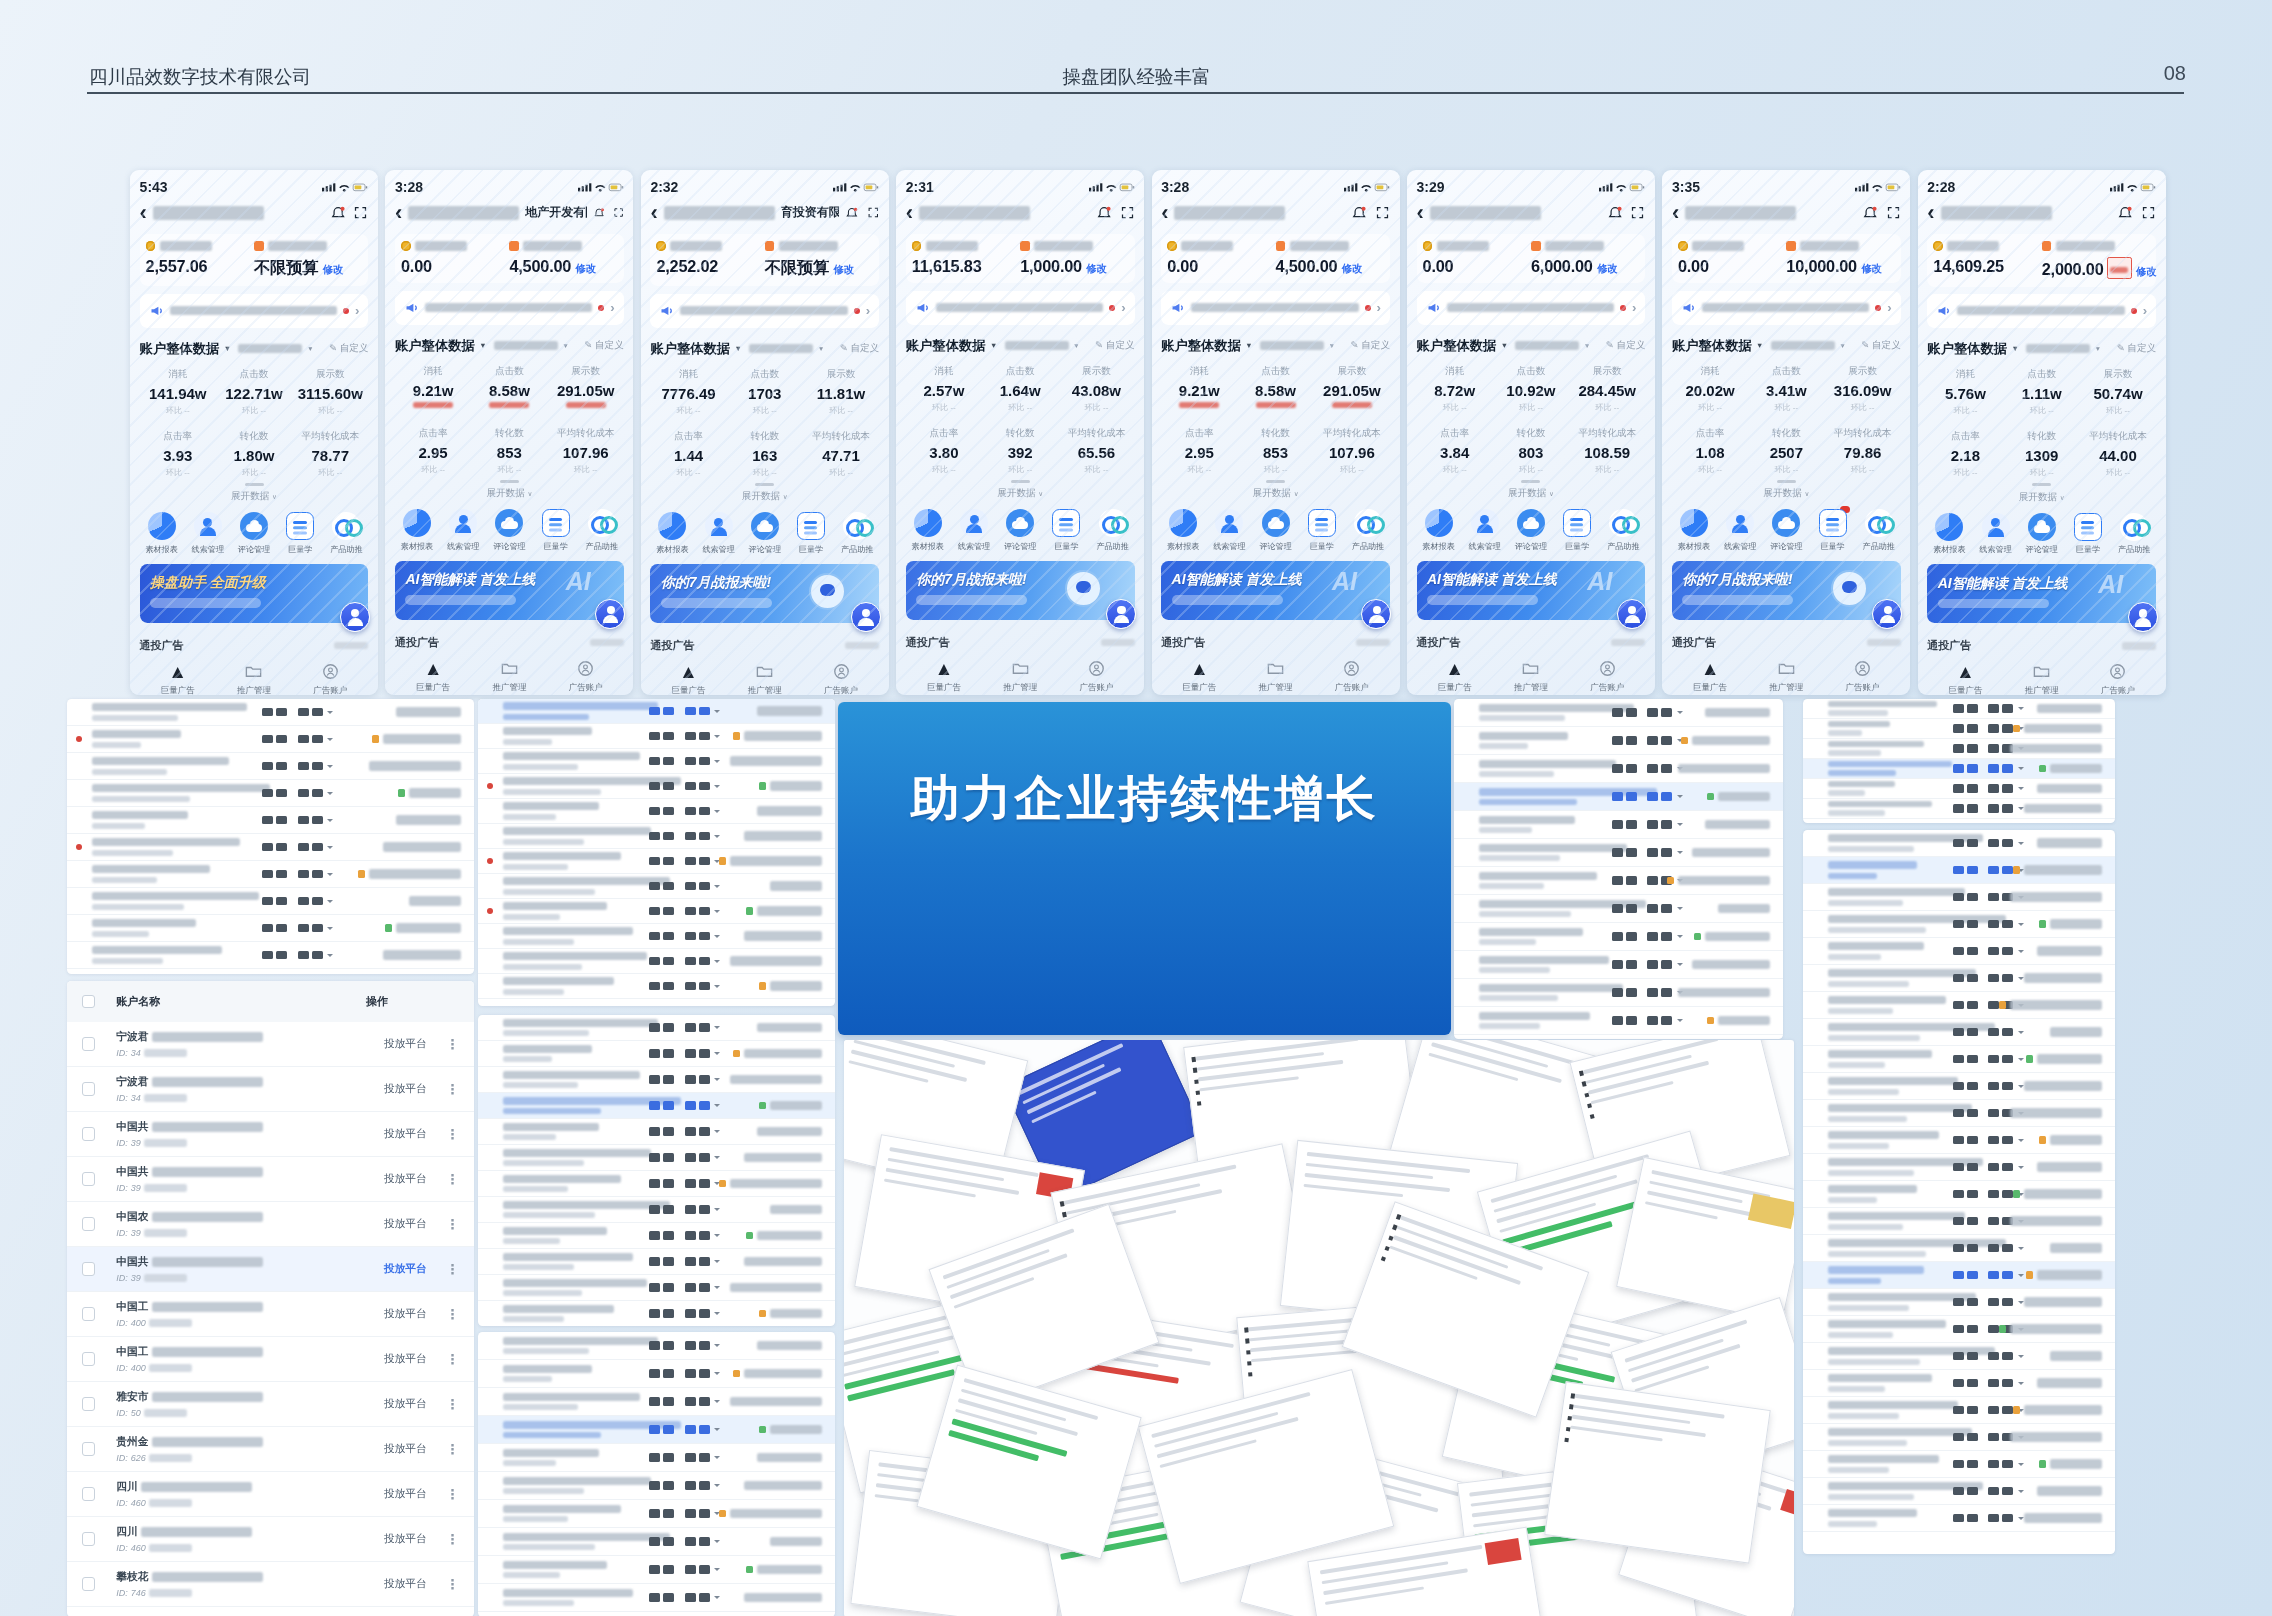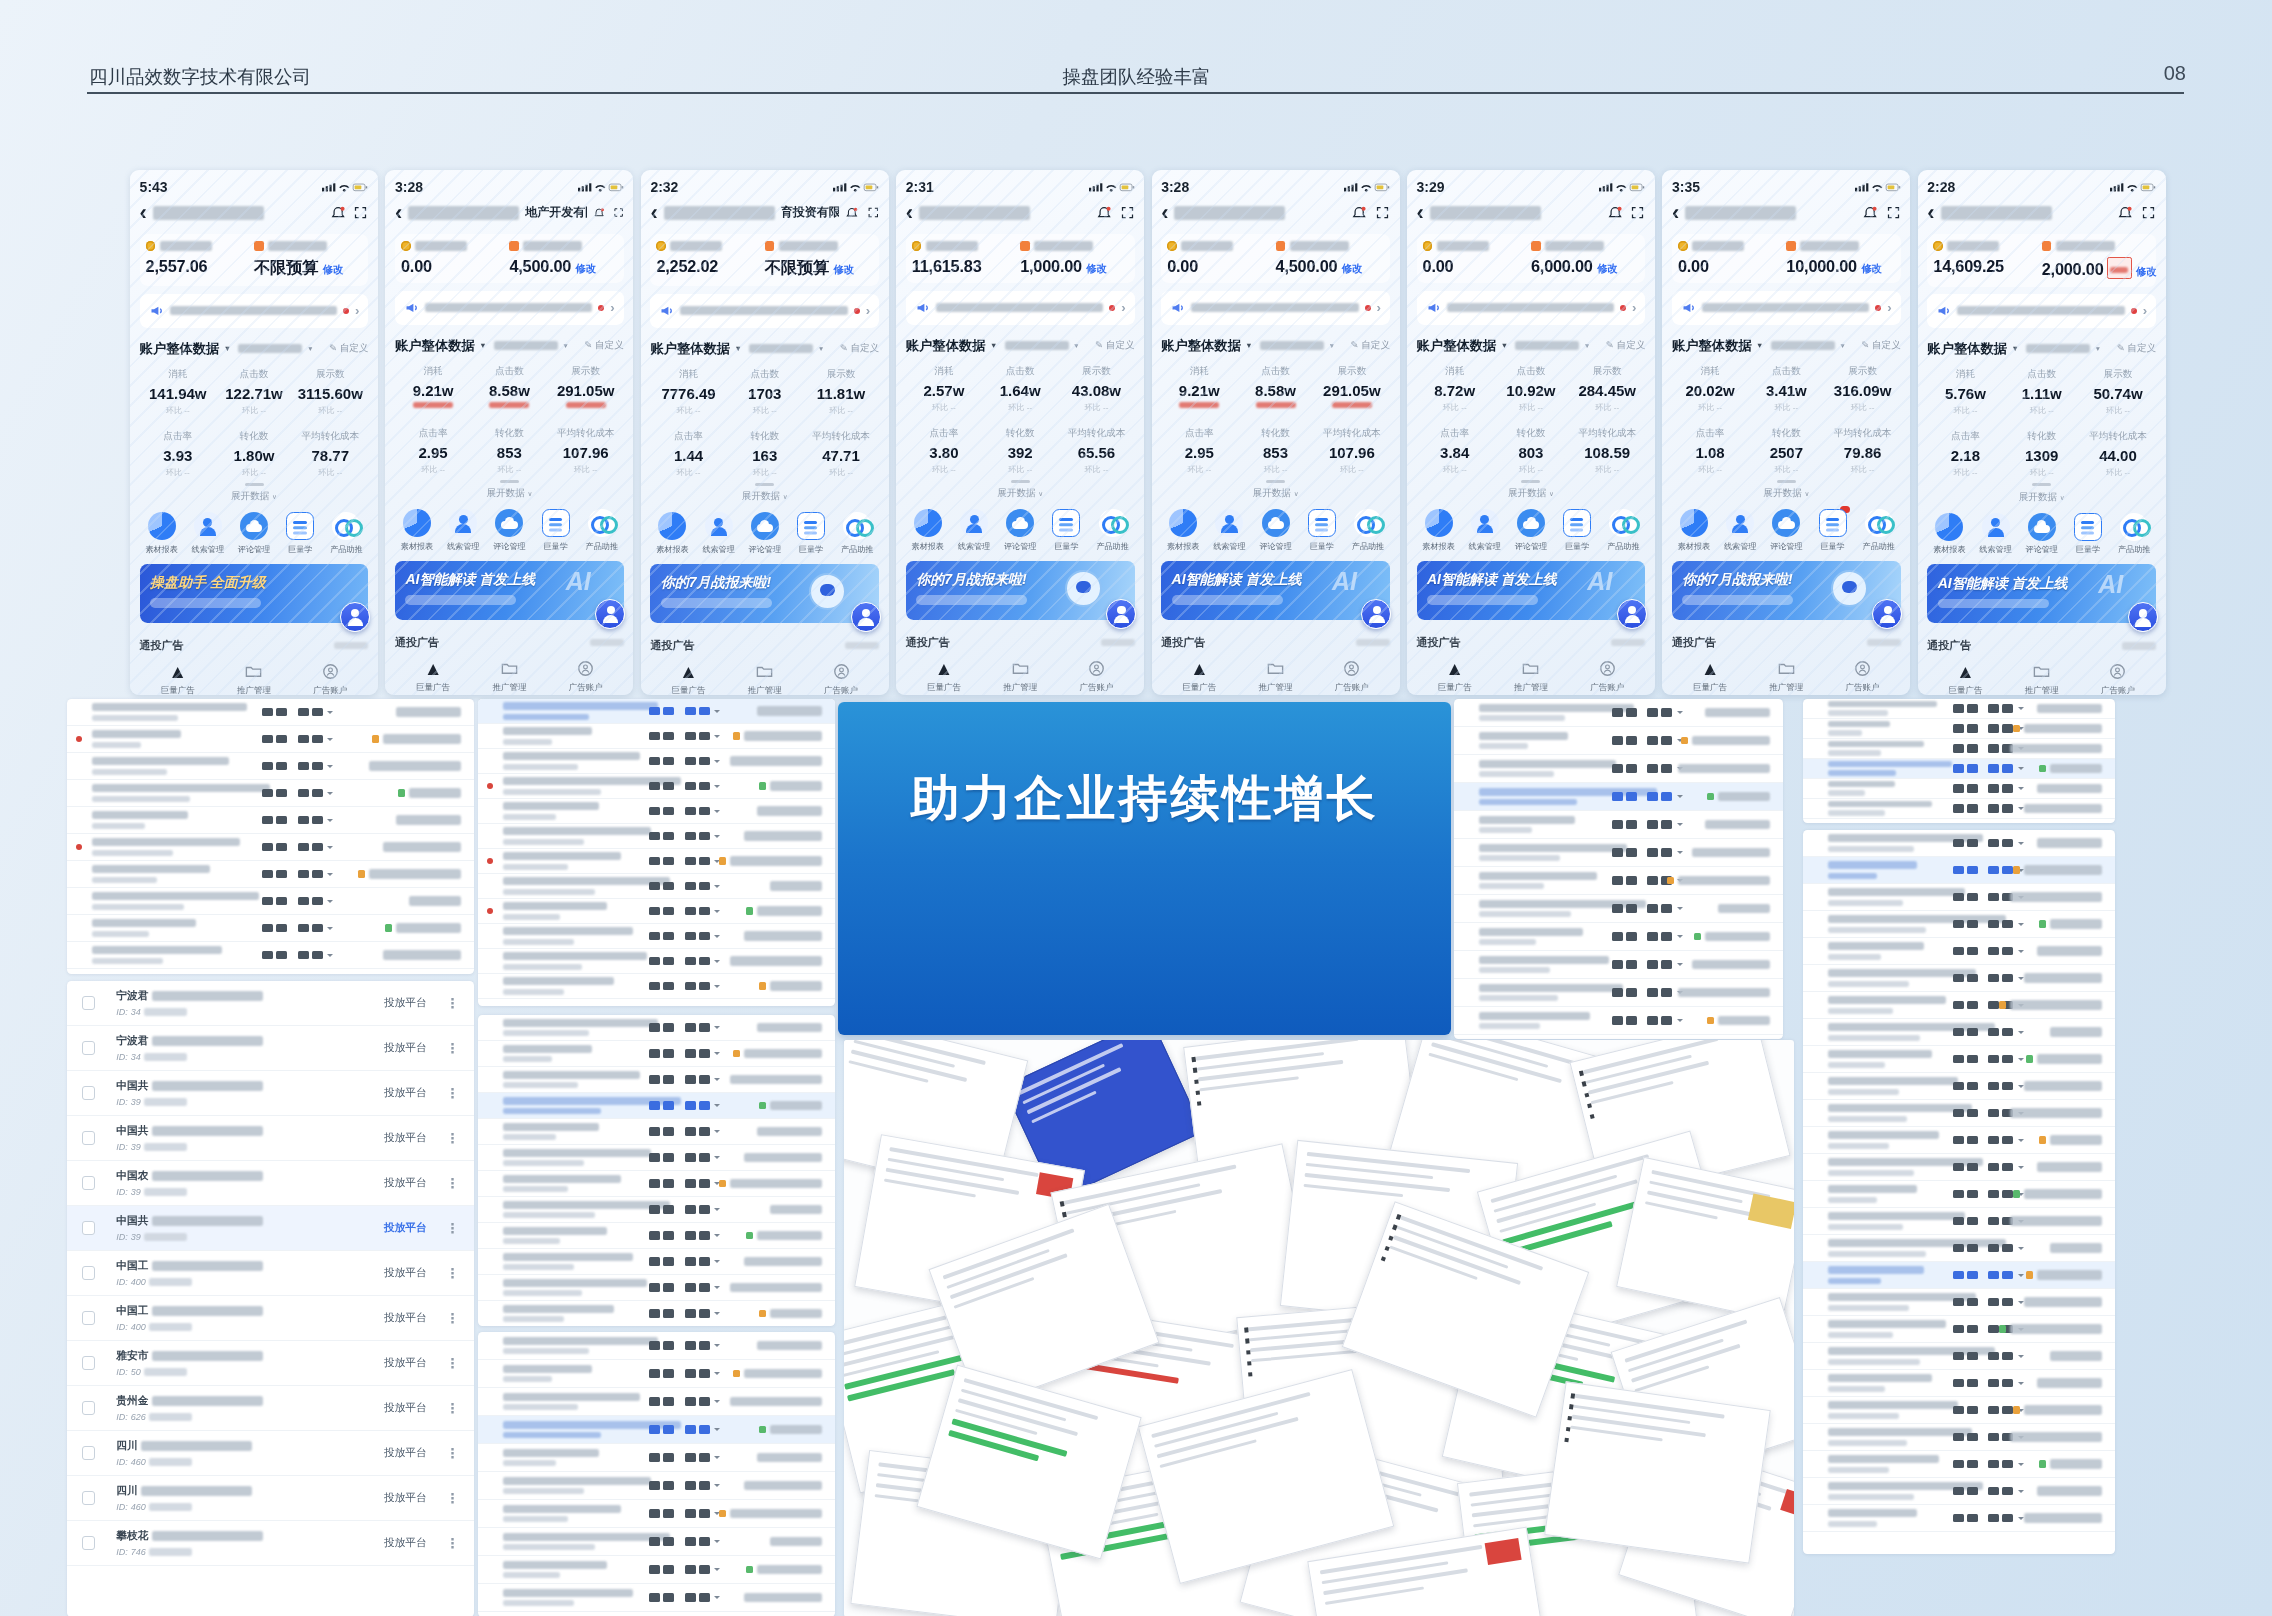--- a/index.html
+++ b/index.html
@@ -1423,20 +1423,25 @@
     </div>
 
   </div>
     </div>
 
   <div id="cbanner">
     <div class="cb-title">助力企业持续性增长</div>
   </div>
 
   <div id="acct">
+    <div class="a-head">
+      <span class="a-cb"></span>
+      <span class="a-name-h">账户名称</span>
+      <span class="a-act-h">操作</span>
+    </div>
     <div id="acct-rows">
         <div class="a-row">
     <span class="a-cb"></span>
     <span class="a-info">
       <span class="a-line1">
               <span class="a-prefix">宁波君</span>
               <span class="bb" style="width:111px;height:9.6px"></span>
             </span>
       <span class="a-id">
               <span>ID:</span>

